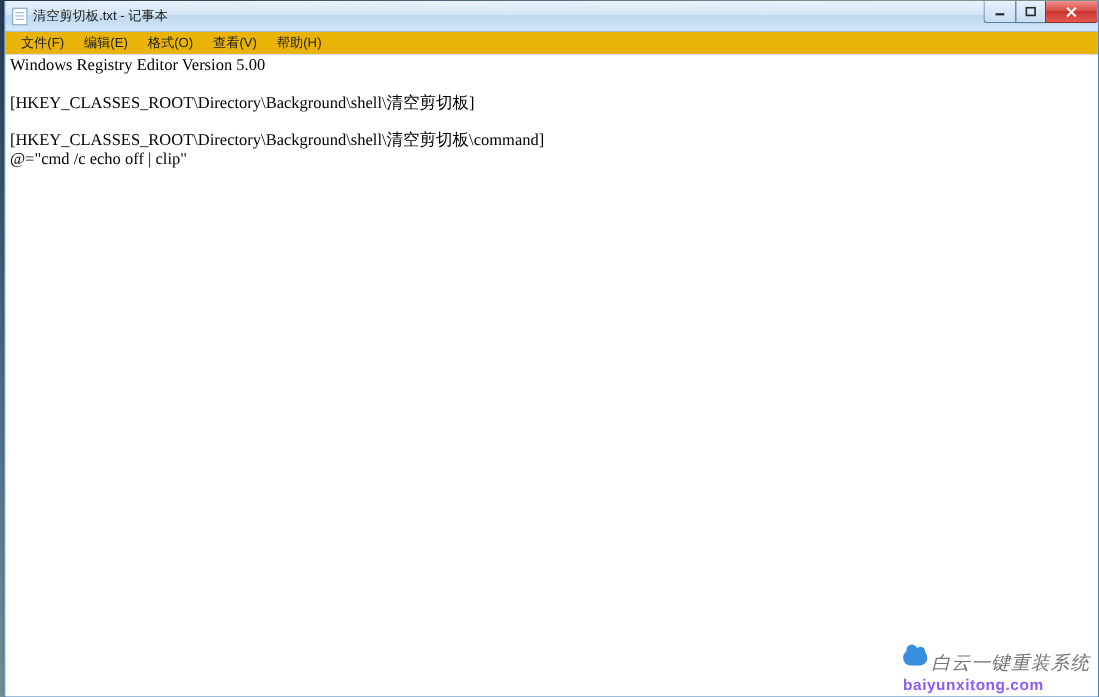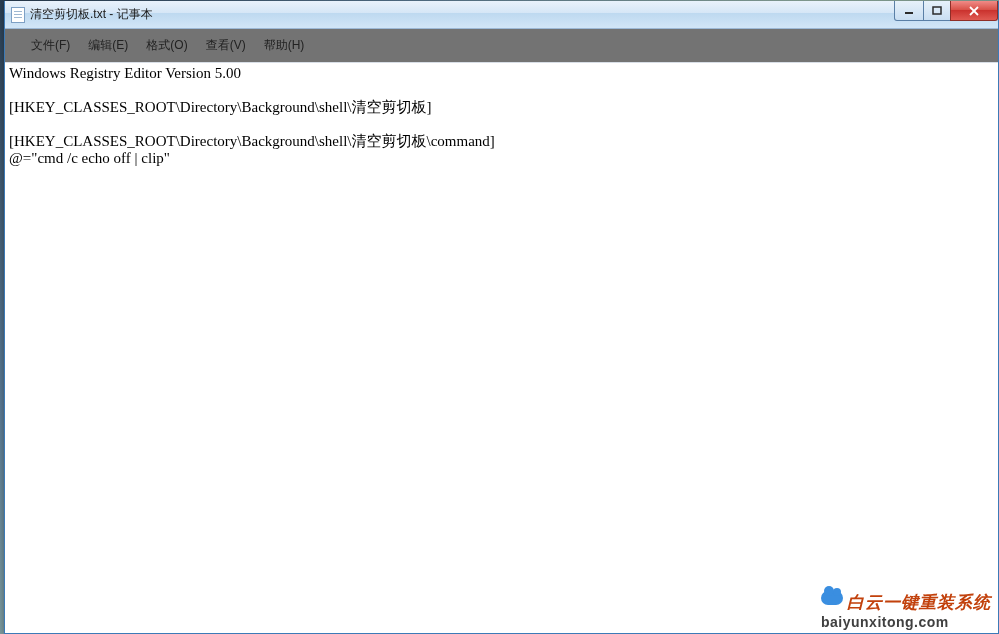--- a/index.html
+++ b/index.html
@@ -55,25 +55,25 @@
 .win-btn.max { background: linear-gradient(#e7f1fa,#c9def2); width:28px;}
 .win-btn.close {
   width: 48px;
   background: linear-gradient(#f08b87,#d9534a 45%,#c9302c 46%,#e05a52);
   border-color:#8e2e28; border-bottom-right-radius:3px;
 }
 .win-btn svg { display:block; }
 
 
 .menubar {
-  height: 34px;
-  background: #737373;
+  height: 21px;
+  background: #eab308;
   border-bottom: 1px solid #d8dee6;
   display:flex; align-items:center;
-  padding: 0 20px; gap: 6px;
+  padding: 0 8px; gap: 6px;
   font-size: 12px; color:#222;
 }
 .menu-item { padding: 1px 6px; cursor: default; }
 
 
 .editor {
   flex: 1;
   background:#fff;
   font-family: Liberation Serif, serif;
   font-size: 15px;
@@ -88,33 +88,33 @@
 .editor::-webkit-scrollbar-thumb{background:#cdcdcd;border:1px solid #b5b5b5}
 .editor::-webkit-scrollbar-button{background:#e9e9e9;height:17px;border:1px solid #c9c9c9}
 
 
 .watermark{
   position:absolute; right:8px; bottom:4px;
   text-align:left; pointer-events:none;
   font-family:"SimHei","Microsoft YaHei",sans-serif;
 }
 .watermark .brand{
-  font-size:17px; font-style:italic; font-weight:700;
-  color:#c2410c; letter-spacing:1px;
+  font-size:17px; font-style:italic; font-weight:400;
+  color:#737373; letter-spacing:1px;
   text-shadow:0 0 2px #fff,0 0 2px #fff;
   position:relative; padding-left:26px;
 }
 .watermark .cloud{
   position:absolute; left:0; top:0; width:22px; height:14px;
   background:#3a8ee0; border-radius:10px;
 }
 .watermark .cloud::before{content:"";position:absolute;left:3px;top:-5px;width:10px;height:10px;background:#3a8ee0;border-radius:50%}
 .watermark .cloud::after{content:"";position:absolute;right:2px;top:-3px;width:8px;height:8px;background:#3a8ee0;border-radius:50%}
 .watermark .url{
-  font-size:14px; color:#404040; font-weight:600; letter-spacing:.5px;
+  font-size:14px; color:#8b5cf6; font-weight:600; letter-spacing:.5px;
   text-shadow:0 0 2px #fff;
 }
 </style>
 </head>
 <body>
 
 <div class="desktop"></div>
 
 <div class="window">
 

